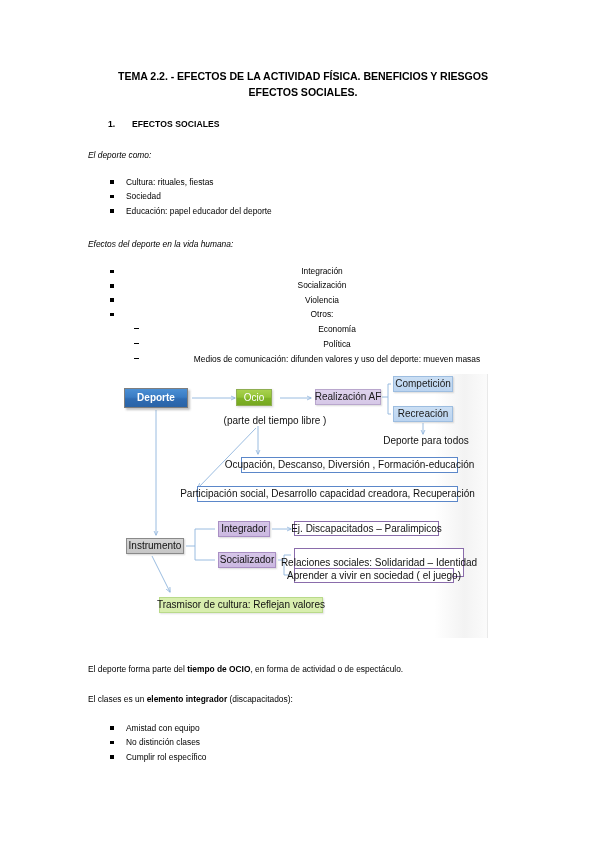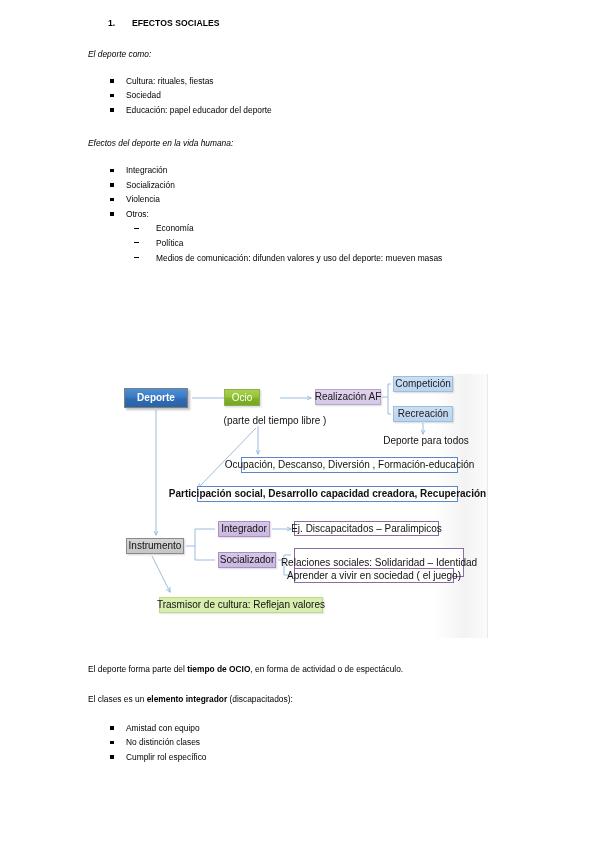--- a/index.html
+++ b/index.html
@@ -71,21 +71,21 @@
   .para.p2 { padding-top: 19px; }
   .para b { font-weight: bold; }
 
   
   ul.bullets {
     margin: 0;
     padding: 0;
     list-style: none;
   }
   ul.bullets.b1 { padding-top: 14px; }
-  ul.bullets.b2 { padding-top: 14px; }
+  ul.bullets.b2 { padding-top: 14px; text-align: center; }
   ul.bullets.b3 { padding-top: 16px; }
   ul.bullets > li {
     position: relative;
     padding-left: 38px;
     font-size: 8.4px;
     line-height: 1.72;
   }
   ul.bullets > li > .sq {
     position: absolute;
     left: 22px;
@@ -141,21 +141,21 @@
     left: 12px; top: 14px; width: 64px; height: 20px;
     background: linear-gradient(to bottom, #4b8fd4 0%, #3a7cc4 45%, #2f6cb3 55%, #2a63a6 100%);
     border: 1px solid #7e7e7e;
     color: #ffffff;
     font-weight: bold;
     font-size: 9.6px;
     box-shadow: 1.5px 1.5px 2px rgba(120,120,120,0.45);
   }
   
   .n-ocio {
-    left: 112px; top: 15px; width: 36px; height: 17px;
+    left: 124px; top: 15px; width: 36px; height: 17px;
     background: linear-gradient(to bottom, #a8d14e 0%, #93c437 48%, #7fb327 55%, #76a820 100%);
     border: 1px solid #8fae52;
     color: #ffffff;
     font-size: 8px;
     box-shadow: 1.2px 1.2px 2px rgba(140,140,140,0.4);
   }
   
   .n-realizacion {
     left: 203px; top: 15px; width: 66px; height: 16px;
     background: linear-gradient(to bottom, #ded2ec 0%, #d6c8e7 100%);
@@ -187,21 +187,21 @@
     left: 264px; top: 61px; width: 100px; height: 12px;
     font-size: 7.6px; color: #111; justify-content: flex-start;
   }
   
   .n-ocupacion {
     left: 129px; top: 83px; width: 217px; height: 16px;
     background: #ffffff; border: 1px solid #5b87c9; color: #111;
   }
   .n-participacion {
     left: 85px; top: 112px; width: 261px; height: 16px;
-    background: #ffffff; border: 1px solid #5b87c9; color: #111; font-weight: bold;
+    background: #ffffff; border: 1px solid #5b87c9; color: #111;
   }
   
   .n-instrumento {
     left: 14px; top: 164px; width: 58px; height: 16px;
     background: linear-gradient(to bottom, #d4d4d4 0%, #c6c6c6 100%);
     border: 1px solid #8a8a8a; color: #111;
     box-shadow: 1px 1px 1.5px rgba(150,150,150,0.4);
   }
   
   .n-integrador {
@@ -250,20 +250,24 @@
     pointer-events: none;
   }
 </style>
 </head>
 <body>
 
 <div class="page">
 
   <div class="content">
 
+    <h1 class="doc-title">
+      <span>TEMA 2.2. - EFECTOS DE LA ACTIVIDAD FÍSICA. BENEFICIOS Y RIESGOS</span>
+      <span class="line2">EFECTOS SOCIALES.</span>
+    </h1>
 
     <div class="numbered-heading">
       <span class="num">1.</span><span>EFECTOS SOCIALES</span>
     </div>
 
     <p class="lead l1">El deporte como:</p>
 
     <ul class="bullets b1">
       <li><span class="sq"></span><span>Cultura: rituales, fiestas</span></li>
       <li><span class="sq"></span><span>Sociedad</span></li>

